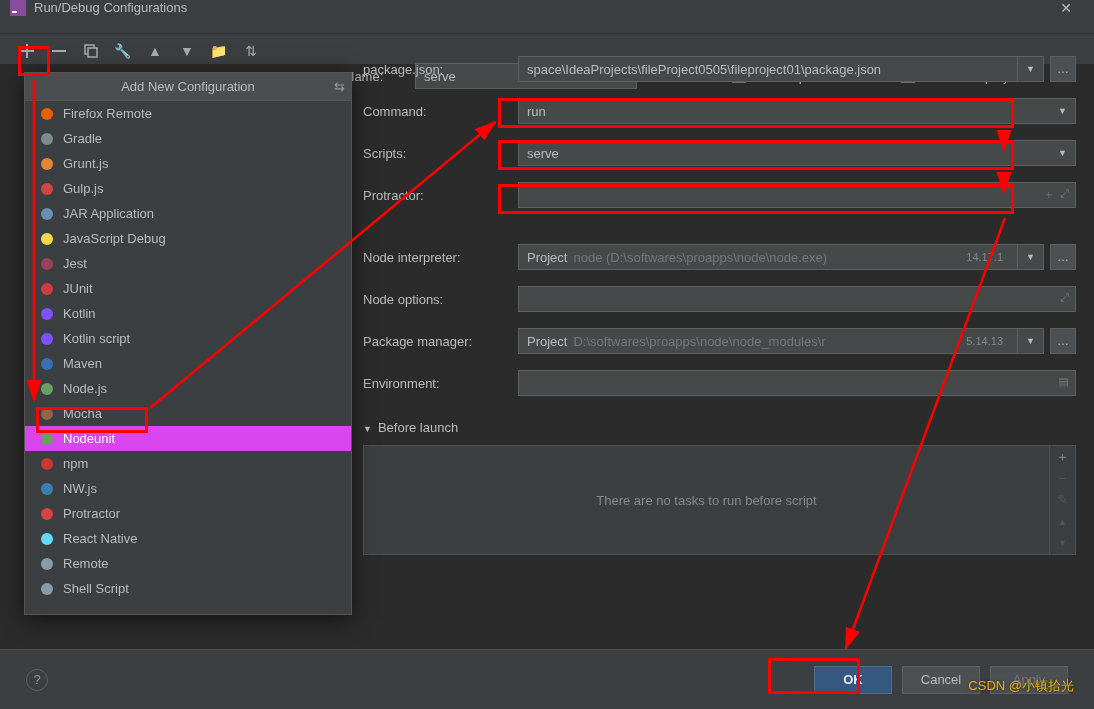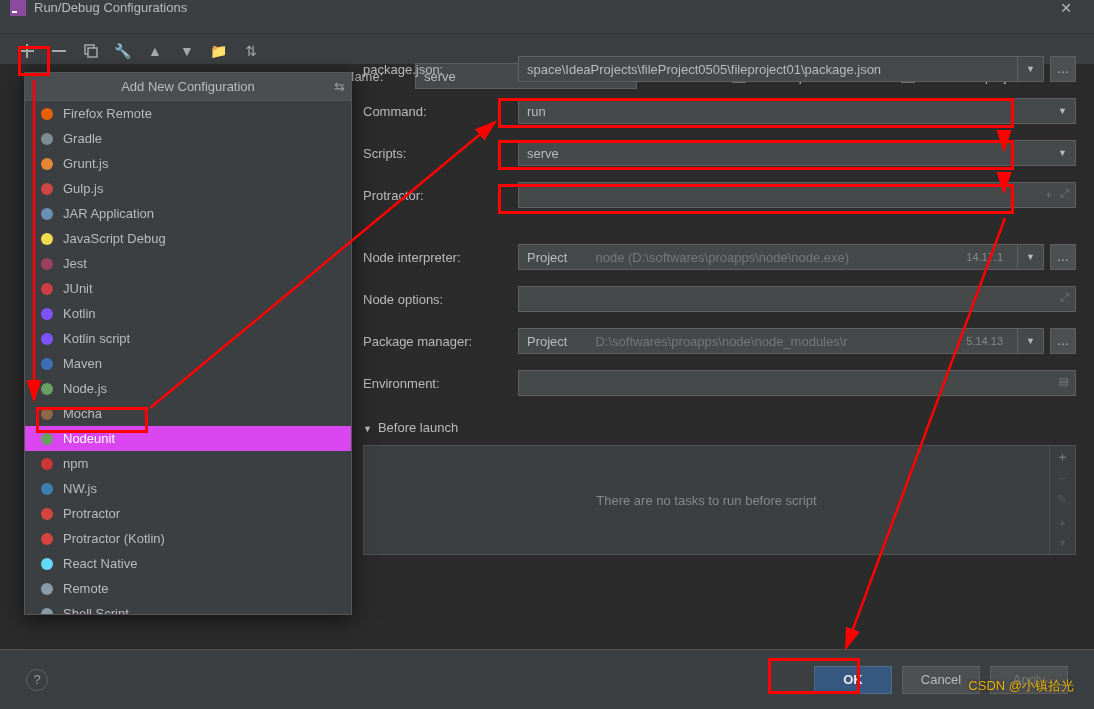--- a/index.html
+++ b/index.html
@@ -12,21 +12,21 @@
   .tool-icon { width: 18px; height: 18px; display: flex; align-items: center; justify-content: center; fill: #a9a9a9; color: #a9a9a9; font-size: 14px; }
   .form-area { position: absolute; left: 345px; right: 0; top: 48px; bottom: 60px; padding: 8px 18px 0 18px; color: #bbb; font-size: 13px; }
   .topline { position: absolute; left: 345px; right: 18px; top: 62px; height: 28px; display: flex; align-items: center; gap: 12px; color: #bbb; font-size: 13px; }
   .row { display: flex; align-items: center; margin-bottom: 16px; height: 26px; }
   .row-label { width: 155px; color: #bbb; }
   .field { flex: 1; height: 26px; background: #45494a; border: 1px solid #5e6060; color: #bbb; padding: 0 8px; display: flex; align-items: center; font-size: 13px; position: relative; }
   .field input { background: transparent; border: none; color: #bbb; width: 100%; outline: none; font-size: 13px; }
   .dd { width: 26px; height: 26px; background: #45494a; border: 1px solid #5e6060; border-left: none; display: flex; align-items: center; justify-content: center; color: #bbb; }
   .browse-btn { width: 26px; height: 26px; background: #4c5052; border: 1px solid #5e6060; display: flex; align-items: center; justify-content: center; color: #bbb; margin-left: 6px; font-size: 12px; }
   .proj-prefix { color: #bbb; margin-right: 6px; }
-  .greytxt { color: #777; margin-left: 22px; }
+  .greytxt { color: #777; }
   .version-tag { color: #888; font-size: 11px; margin-left: auto; margin-right: 6px; }
   .chk { width: 14px; height: 14px; border: 1px solid #6e6e6e; background: #43494a; display: inline-block; margin-right: 6px; vertical-align: middle; }
   .before-launch { margin-top: 24px; }
   .task-panel { margin-top: 10px; height: 110px; background: #3c3f41; border: 1px solid #515151; display: flex; }
   .task-msg { flex: 1; display: flex; align-items: center; justify-content: center; color: #888; font-size: 13px; }
   .task-side { width: 26px; border-left: 1px solid #515151; display: flex; flex-direction: column; align-items: center; color: #888; }
   .task-side div { height: 26px; display: flex; align-items: center; justify-content: center; width: 100%; }
   .footer { position: absolute; left: 0; right: 0; bottom: 0; height: 60px; background: #3c3f41; border-top: 1px solid #515151; display: flex; align-items: center; padding: 0 26px; gap: 10px; }
   .footer .spacer { flex: 1; }
   .btn { height: 28px; min-width: 78px; background: #4c5052; border: 1px solid #5e6060; color: #bbb; font-size: 13px; display: flex; align-items: center; justify-content: center; }
@@ -313,26 +313,20 @@
         <span>NW.js</span>
       </div>
       <div class="popup-item">
         <span class="cfg-icon"><svg width="16" height="16" viewBox="0 0 16 16">
             <circle cx="8" cy="8" r="6" fill="#d5453f"></circle>
           </svg></span>
         <span>Protractor</span>
       </div>
       <div class="popup-item">
         <span class="cfg-icon"><svg width="16" height="16" viewBox="0 0 16 16">
-            <circle cx="8" cy="8" r="6" fill="#d5453f"></circle>
-          </svg></span>
-        <span>Protractor (Kotlin)</span>
-      </div>
-      <div class="popup-item">
-        <span class="cfg-icon"><svg width="16" height="16" viewBox="0 0 16 16">
             <circle cx="8" cy="8" r="6" fill="#61dafb"></circle>
           </svg></span>
         <span>React Native</span>
       </div>
       <div class="popup-item">
         <span class="cfg-icon"><svg width="16" height="16" viewBox="0 0 16 16">
             <circle cx="8" cy="8" r="6" fill="#8a9ba8"></circle>
           </svg></span>
         <span>Remote</span>
       </div>

